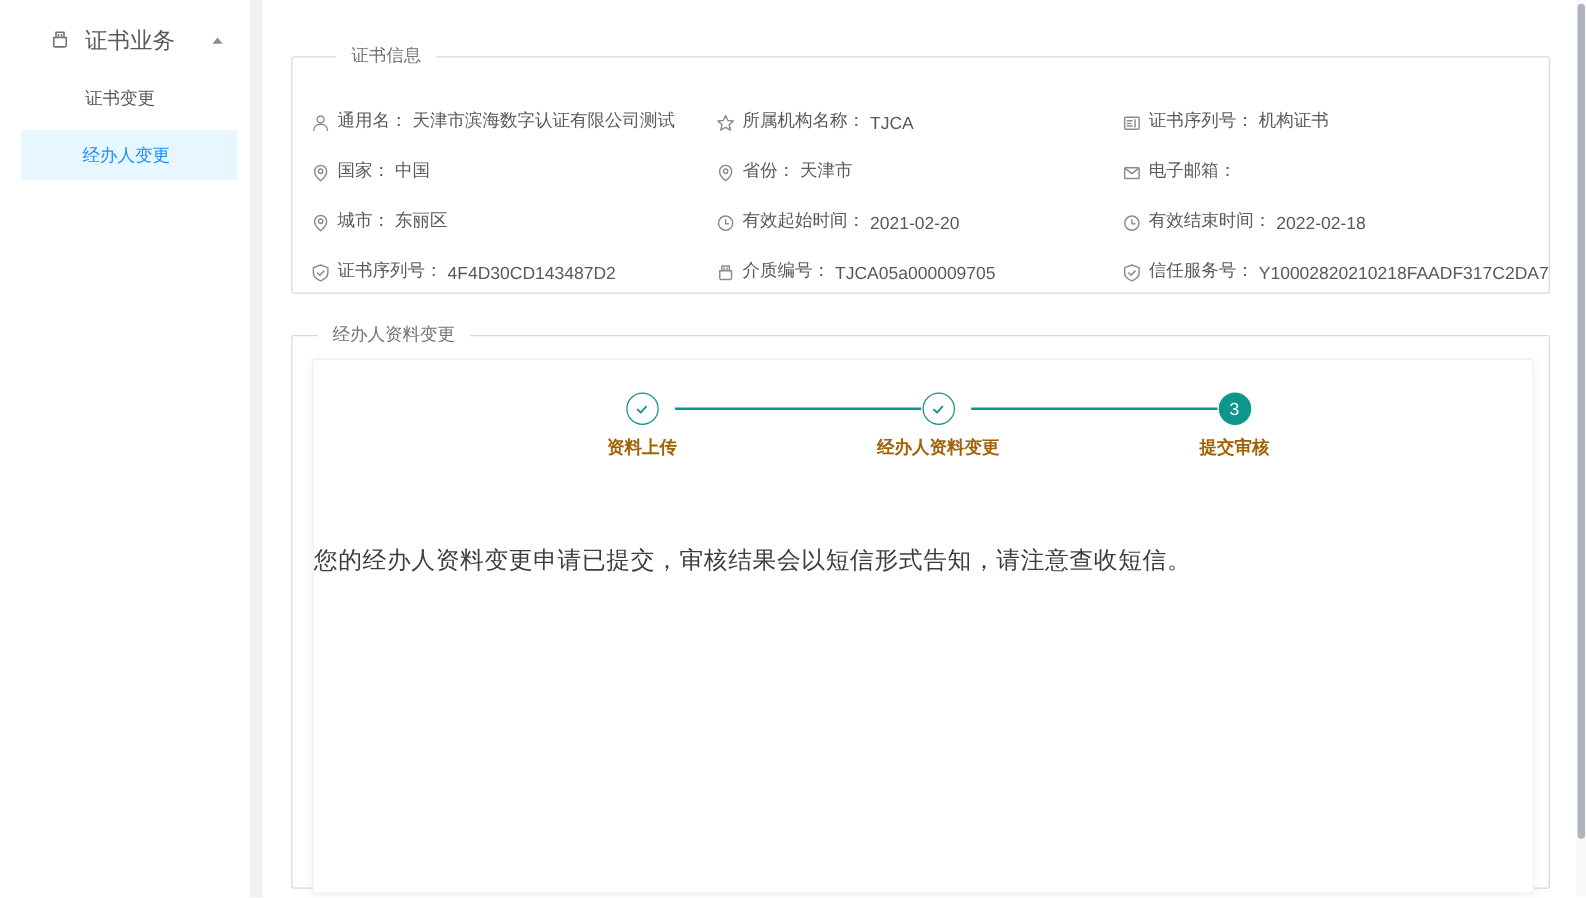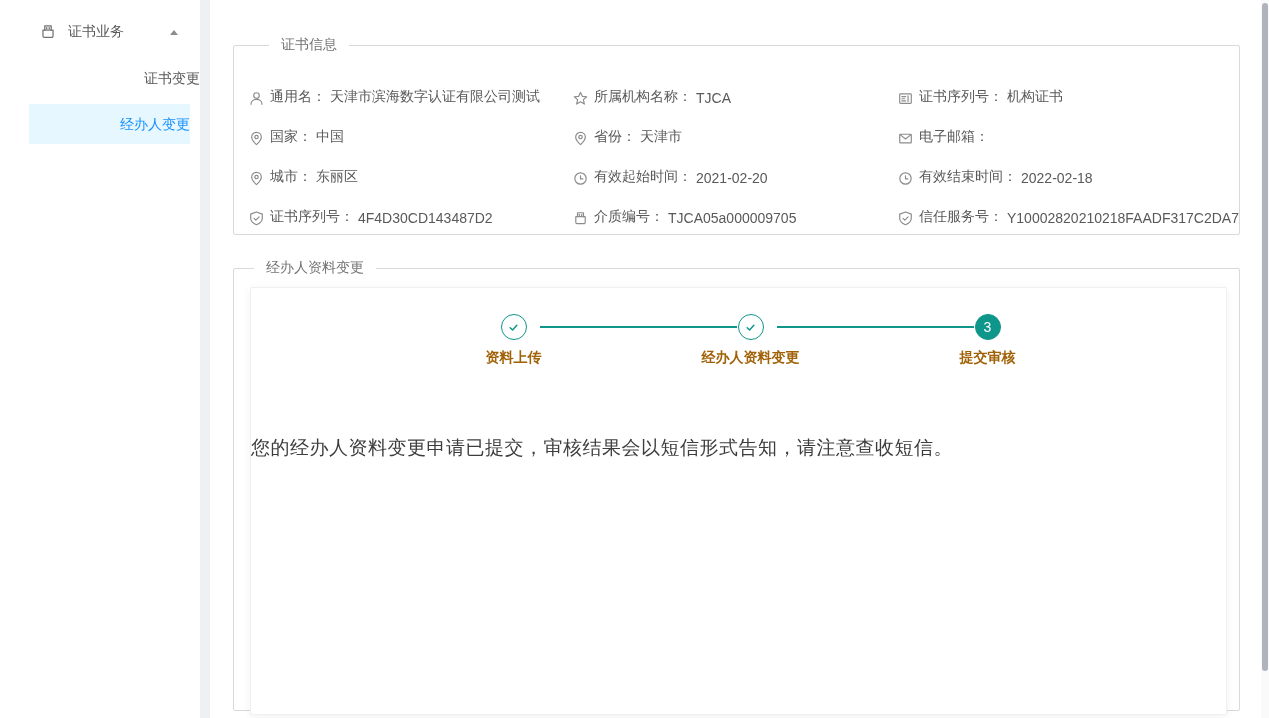--- a/index.html
+++ b/index.html
@@ -11,27 +11,27 @@
   }
   *{margin:0;padding:0;box-sizing:border-box;}
   html,body{width:1269px;height:718px;overflow:hidden;background:#fff;
     font-family:"Liberation Sans","DejaVu Sans",sans-serif;color:var(--label-gray);}
   .app{display:flex;width:1269px;height:718px;position:relative;}
 
   
   .sidebar{width:200px;height:100%;background:#fff;flex-shrink:0;padding-top:12px;}
   .menu-header{display:flex;align-items:center;height:40px;padding:0 16px 0 40px;cursor:pointer;}
   .menu-header .m-icon{display:inline-flex;width:16px;height:16px;margin-right:12px;}
-  .menu-header .m-title{font-size:14px;color:#595959;flex:1;}
+  .menu-header .m-title{font-size:18px;color:#595959;flex:1;}
   .caret-up{width:0;height:0;border-left:4px solid transparent;border-right:4px solid transparent;
     border-bottom:5px solid #8c8c8c;margin-right:6px;}
   .menu-item{height:40px;line-height:40px;font-size:14px;color:#595959;
-    padding-left:68px;margin:6px 0;cursor:pointer;text-align:right;}
+    padding-left:68px;margin:6px 0;cursor:pointer;}
   .menu-item.active{background:var(--selected-bg);color:var(--selected-text);
-    margin-left:29px;margin-right:10px;padding-left:49px;}
+    margin-left:17px;margin-right:10px;padding-left:49px;}
   .sidebar-scrollstrip{width:10px;height:100%;background:#eef0f1;flex-shrink:0;}
 
   
   .main{flex:1;padding:0 29px 0 23px;position:relative;}
   fieldset{border:1px solid var(--border-gray);border-radius:2px;padding:0;}
   legend{font-size:14px;color:#737373;margin-left:20px;padding:0 12px;}
   .cert-fieldset{margin-top:36px;padding:12px 0 8px 15px;}
   .fields-grid{display:grid;grid-template-columns:324px 325px auto;}
   .cell{display:flex;align-items:flex-end;height:40px;font-size:14px;overflow:hidden;white-space:nowrap;}
   .cell .f-icon{display:inline-flex;width:15px;height:15px;margin-right:6px;flex-shrink:0;}

